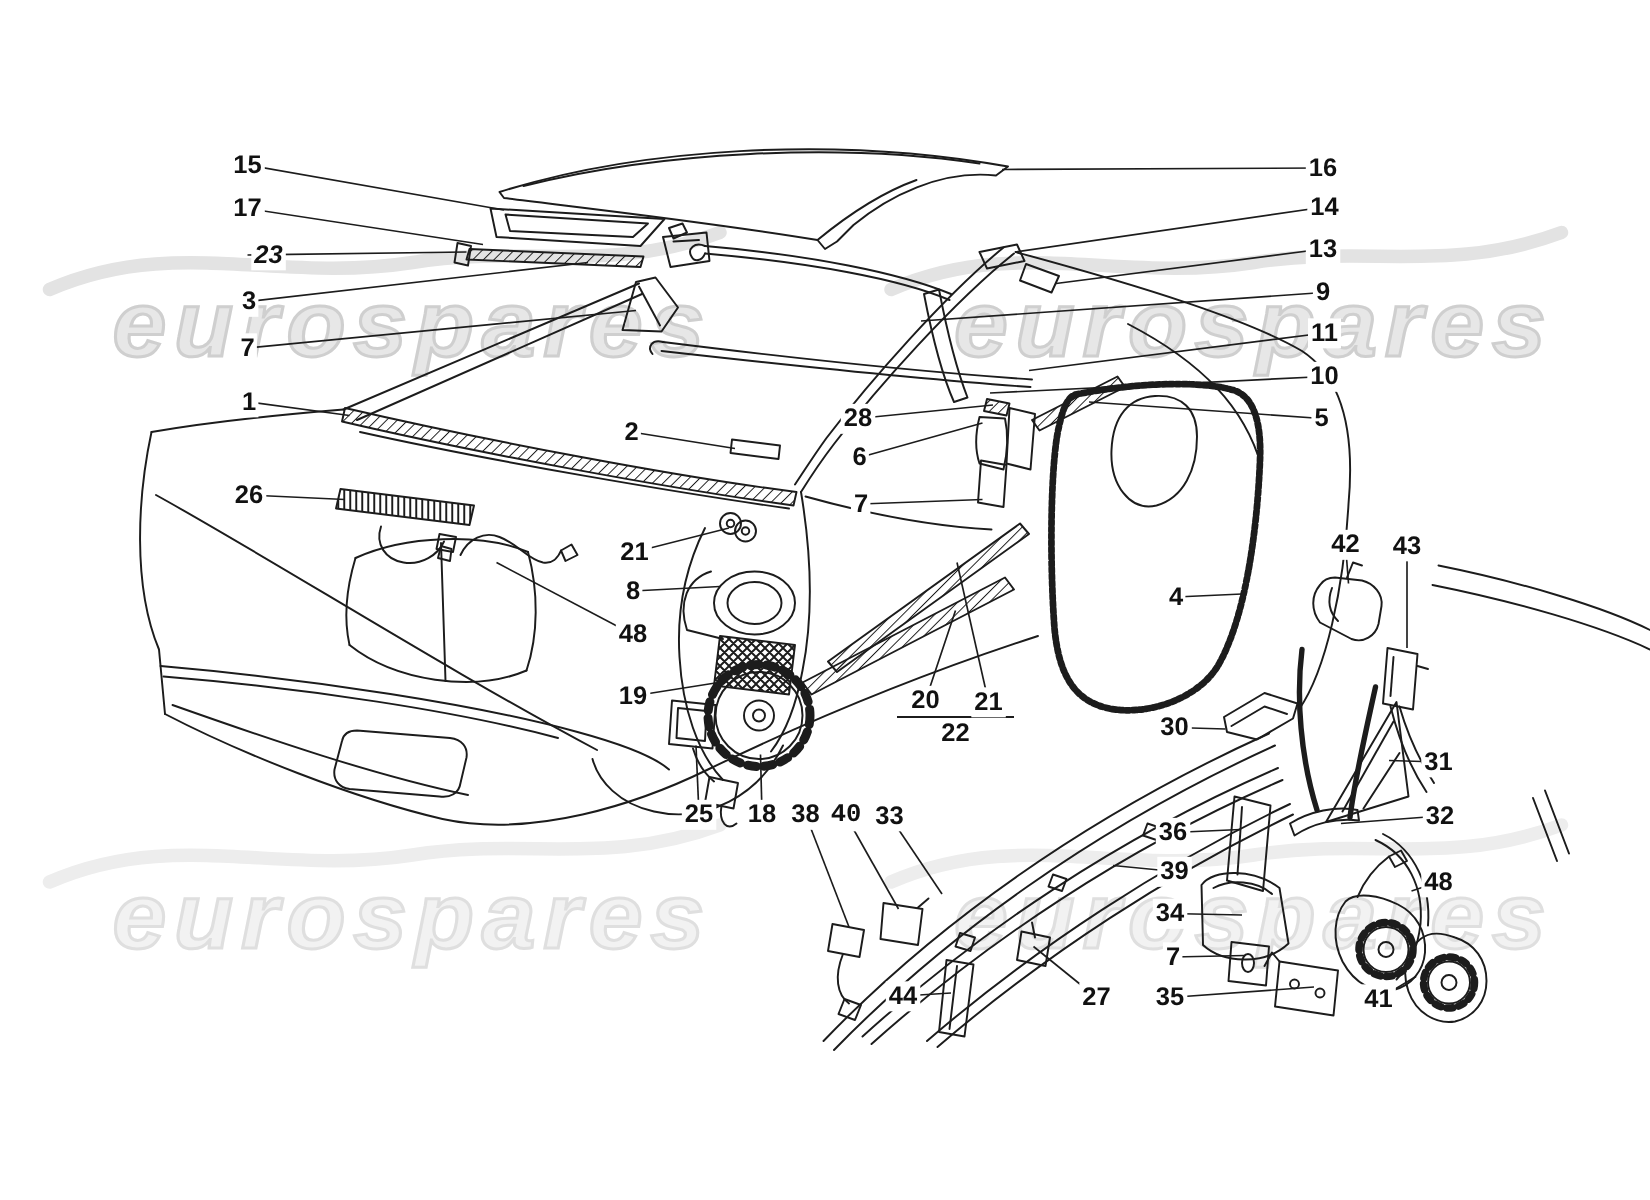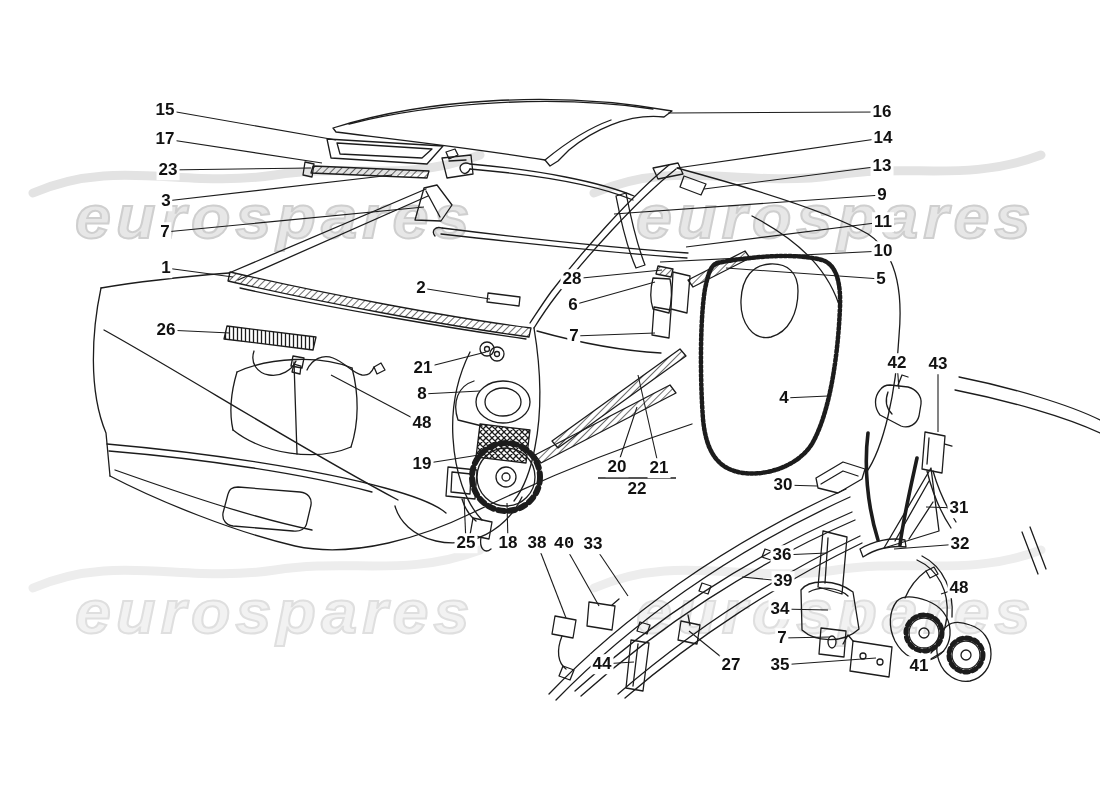--- a/index.html
+++ b/index.html
@@ -270,21 +270,21 @@
       <line x1="508" y1="543" x2="507" y2="503" stroke="#1c1c1c" stroke-width="1.1"></line>
       <line x1="537" y1="543" x2="566" y2="618" stroke="#1c1c1c" stroke-width="1.1"></line>
       <line x1="564" y1="544" x2="599" y2="606" stroke="#1c1c1c" stroke-width="1.1"></line>
       <line x1="593" y1="544" x2="628" y2="596" stroke="#1c1c1c" stroke-width="1.1"></line>
       <line x1="598" y1="478" x2="676" y2="478" stroke="#1c1c1c" stroke-width="1.4"></line>
     </svg>
 
   <div id="callout-layer">
       <div class="callout" style="left: 165px; top: 110px; text-align: center;">15</div>
       <div class="callout" style="left: 165px; top: 139px;">17</div>
-      <div class="callout" style="left: 168px; top: 170px;">23</div>
+      <div class="callout" style="left: 179px; top: 170px; font-style: italic;">23</div>
       <div class="callout" style="left: 166px; top: 201px;">3</div>
       <div class="callout" style="left: 165px; top: 232px;">7</div>
       <div class="callout" style="left: 166px; top: 268px;">1</div>
       <div class="callout" style="left: 166px; top: 330px;">26</div>
       <div class="callout" style="left: 882px; top: 112px;">16</div>
       <div class="callout" style="left: 883px; top: 138px;">14</div>
       <div class="callout" style="left: 882px; top: 166px;">13</div>
       <div class="callout" style="left: 882px; top: 195px;">9</div>
       <div class="callout" style="left: 883px; top: 222px; text-align: center;">11</div>
       <div class="callout" style="left: 883px; top: 251px;">10</div>

